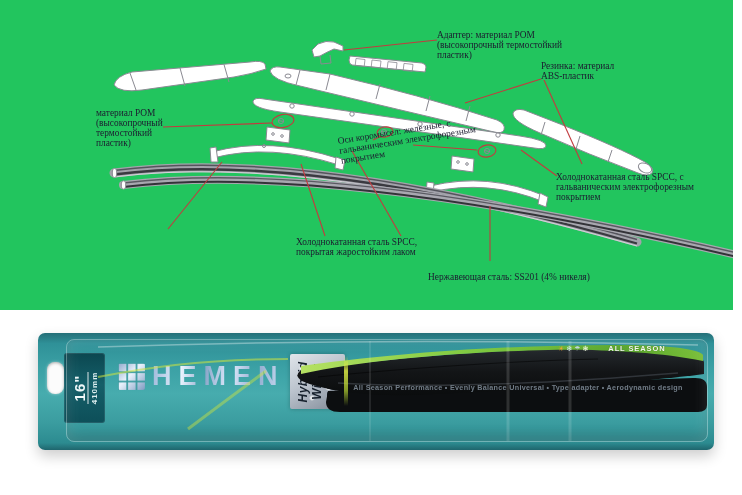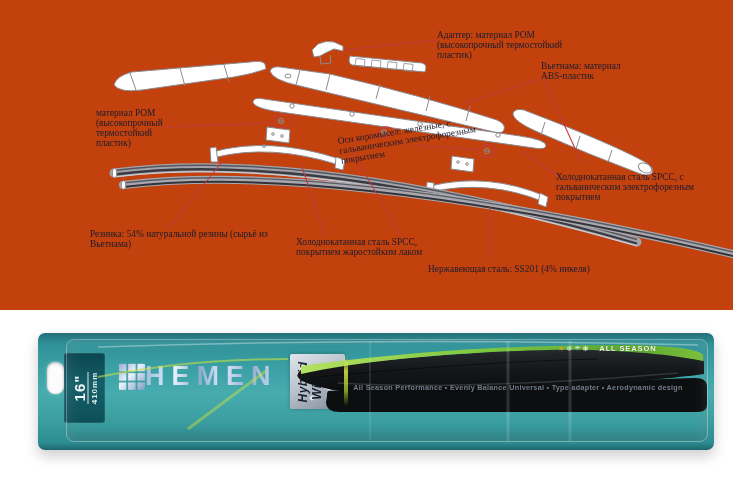--- a/index.html
+++ b/index.html
@@ -1,50 +1,50 @@
 <!DOCTYPE html>
 <html><head>
 <meta charset="utf-8">
 <style>
   html,body{margin:0;padding:0;background:#fff;}
-  .stage{position:relative;width:733px;height:495px;background:#c2410c;overflow:hidden;
+  .stage{position:relative;width:733px;height:495px;background:#22c55e;overflow:hidden;
          font-family:"Liberation Sans",sans-serif;}
   
   .diagram{position:absolute;left:0;top:0;width:742px;height:310px;}
   .diagram svg{position:absolute;left:0;top:0;}
   .lbl{position:absolute;font-family:"Liberation Serif","DejaVu Serif",serif;
        font-size:9.4px;line-height:1.07;color:#1c1c30;white-space:pre-line;}
   .lbl-adapter{left:437px;top:30px;}
   .lbl-spoiler{left:541px;top:61px;}
   .lbl-pom{left:96px;top:108px;}
   .lbl-axes{left:337px;top:136px;transform:rotate(-9deg);transform-origin:0 0;}
   .lbl-steel-right{left:556px;top:172px;font-family:Liberation Serif, serif;}
   .lbl-rubber{left:90px;top:229px;}
   .lbl-steel-bottom{left:296px;top:237px;}
-  .lbl-stainless{left:428px;top:264px;font-family:Liberation Serif, serif;}
+  .lbl-stainless{left:428px;top:272px;font-family:Liberation Serif, serif;}
   
   .photo-area{position:absolute;left:0;top:310px;width:742px;height:185px;background:#fff;}
   .package{position:absolute;left:38px;top:23px;width:676px;height:117px;border-radius:7px;
     background:linear-gradient(180deg,#256f78 0%,#2f9198 9%,#3ba1a5 30%,#47acae 52%,#3b9da0 76%,#2c8b90 94%,#1f656d 100%);
     box-shadow:0 6px 14px rgba(0,0,0,.2);}
   .hang-hole{position:absolute;left:9px;top:29px;width:17px;height:32px;background:#fcfcfc;
     border-radius:8px;box-shadow:inset 0 1px 3px rgba(0,0,0,.3),0 0 3px rgba(255,255,255,.5);}
   .blister{position:absolute;left:28px;top:6px;right:6px;bottom:8px;border-radius:8px;
     border:1px solid rgba(255,255,255,.33);
     box-shadow:inset 0 0 16px rgba(255,255,255,.14), inset 0 -7px 10px rgba(0,0,0,.13);
     pointer-events:none;z-index:9;}
   .size-label{position:absolute;left:26px;top:20px;width:41px;height:70px;border-radius:3px;
     background:linear-gradient(180deg,#0b4750 0%,#155f69 45%,#0d4f59 100%);
     box-shadow:inset 0 0 0 1px rgba(255,255,255,.09);z-index:2;}
   .size-rot{position:absolute;left:50%;top:50%;width:64px;transform:translate(-50%,-50%) rotate(-90deg);
     display:flex;flex-direction:column;align-items:center;}
   .size-in{font-weight:bold;font-size:15px;color:#eef7f8;letter-spacing:1px;line-height:1;}
   .size-mm{font-weight:bold;font-size:8px;color:#dff0f1;letter-spacing:1px;margin-top:1px;
     border-top:1px solid rgba(255,255,255,.85);padding-top:1px;}
-  .brand-row{position:absolute;left:80px;top:30px;display:flex;align-items:center;z-index:2;}
+  .brand-row{position:absolute;left:80px;top:30px;display:flex;align-items:center;gap:7px;z-index:2;}
   .brand-mark{width:27px;height:27px;border-radius:2px;position:relative;
     background:linear-gradient(135deg,#8fa9cb,#e9f2fc 45%,#7f9cc2);}
   .brand-mark::after{content:"";position:absolute;inset:0;
     background:linear-gradient(rgba(56,154,158,.9) 2px,transparent 2px) 0 -1px/100% 9.3px,
                linear-gradient(90deg,rgba(56,154,158,.9) 2px,transparent 2px) -1px 0/9.3px 100%;}
   .brand-text{font-weight:bold;font-size:27px;letter-spacing:7px;line-height:1;
     background:linear-gradient(95deg,#9db8da 0%,#eaf4ff 22%,#8aa6c9 40%,#e0ebfd 58%,#90abce 78%,#d0e0f5 100%);
     -webkit-background-clip:text;background-clip:text;color:transparent;}
   .hybrid-label{position:absolute;left:252px;top:21px;width:55px;height:55px;border-radius:2px;z-index:3;
     background:linear-gradient(150deg,#e0e5ea 0%,#bbc3cd 45%,#959eaa 80%,#7d8793 100%);
@@ -52,21 +52,21 @@
       radial-gradient(circle at 70% 60%,rgba(255,255,255,.8) 2px,transparent 4px),
       radial-gradient(circle at 40% 80%,rgba(255,255,255,.7) 1.5px,transparent 3px),
       radial-gradient(circle at 85% 20%,rgba(255,255,255,.7) 1.5px,transparent 3px),
       linear-gradient(150deg,#e0e5ea 0%,#bbc3cd 45%,#959eaa 80%,#7d8793 100%);
     box-shadow:0 0 4px rgba(0,0,0,.25);}
   .hybrid-rot{position:absolute;left:50%;top:50%;transform:translate(-50%,-50%) rotate(-90deg);
     font-style:italic;font-weight:bold;font-size:12px;line-height:1.2;color:#17212d;
     text-align:center;white-space:pre-line;letter-spacing:.5px;}
   .blade-svg,.gloss-svg{position:absolute;left:0;top:0;z-index:4;}
   .gloss-svg{z-index:8;}
-  .season-row{position:absolute;left:520px;top:11px;display:flex;align-items:center;gap:11px;z-index:6;}
+  .season-row{position:absolute;left:520px;top:11px;display:flex;align-items:center;gap:20px;z-index:6;}
   .season-icons{display:flex;gap:2px;font-size:7px;line-height:1;}
   .ic-sun{color:#f0a232;} .ic-snow{color:#cfeaf5;} .ic-rain{color:#bcd4de;} .ic-leaf{color:#e8f2d8;}
   .season-text{font-weight:bold;font-size:7.5px;color:#f4f8ef;letter-spacing:.9px;
     text-shadow:0 0 1px rgba(0,0,0,.45);}
   .features{position:absolute;left:295px;top:50px;width:370px;z-index:6;text-align:center;
     font-weight:bold;font-size:7.2px;color:#727d88;letter-spacing:.3px;}
   .streak-v{position:absolute;left:306px;top:23px;width:4px;height:50px;z-index:7;
     background:linear-gradient(180deg,rgba(222,236,70,0),rgba(222,236,70,.85) 30%,rgba(180,210,50,.7) 70%,transparent);}
 </style>
 </head>
@@ -147,36 +147,34 @@
         <path d="M557,176 L521,150"></path>
         <path d="M168,229 L222,162"></path>
         <path d="M325,236 L301,164"></path>
         <path d="M401,236 L352,151"></path>
         <path d="M490,261 L490,206"></path>
       </g>
     </svg>
     <div class="lbl lbl-adapter">Адаптер: материал POM
 (высокопрочный термостойкий
 пластик)</div>
-    <div class="lbl lbl-spoiler">Вьетнама: материал
+    <div class="lbl lbl-spoiler">Резинка: материал
 ABS-пластик</div>
     <div class="lbl lbl-pom">материал POM
 (высокопрочный
 термостойкий
 пластик)</div>
     <div class="lbl lbl-axes">Оси коромысел: железные, с
 гальваническим электрофорезным
 покрытием</div>
     <div class="lbl lbl-steel-right">Холоднокатанная сталь SPCC, с
 гальваническим электрофорезным
 покрытием</div>
-    <div class="lbl lbl-rubber">Резинка: 54% натуральной резины (сырьё из
-Вьетнама)</div>
     <div class="lbl lbl-steel-bottom">Холоднокатанная сталь SPCC,
-покрытием жаростойким лаком</div>
+покрытая жаростойким лаком</div>
     <div class="lbl lbl-stainless">Нержавеющая сталь: SS201 (4% никеля)</div>
   </section>
 
   <section class="photo-area">
     <div class="package">
       <div class="hang-hole"></div>
 
       <div class="size-label">
         <div class="size-rot">
           <span class="size-in">16"</span>

